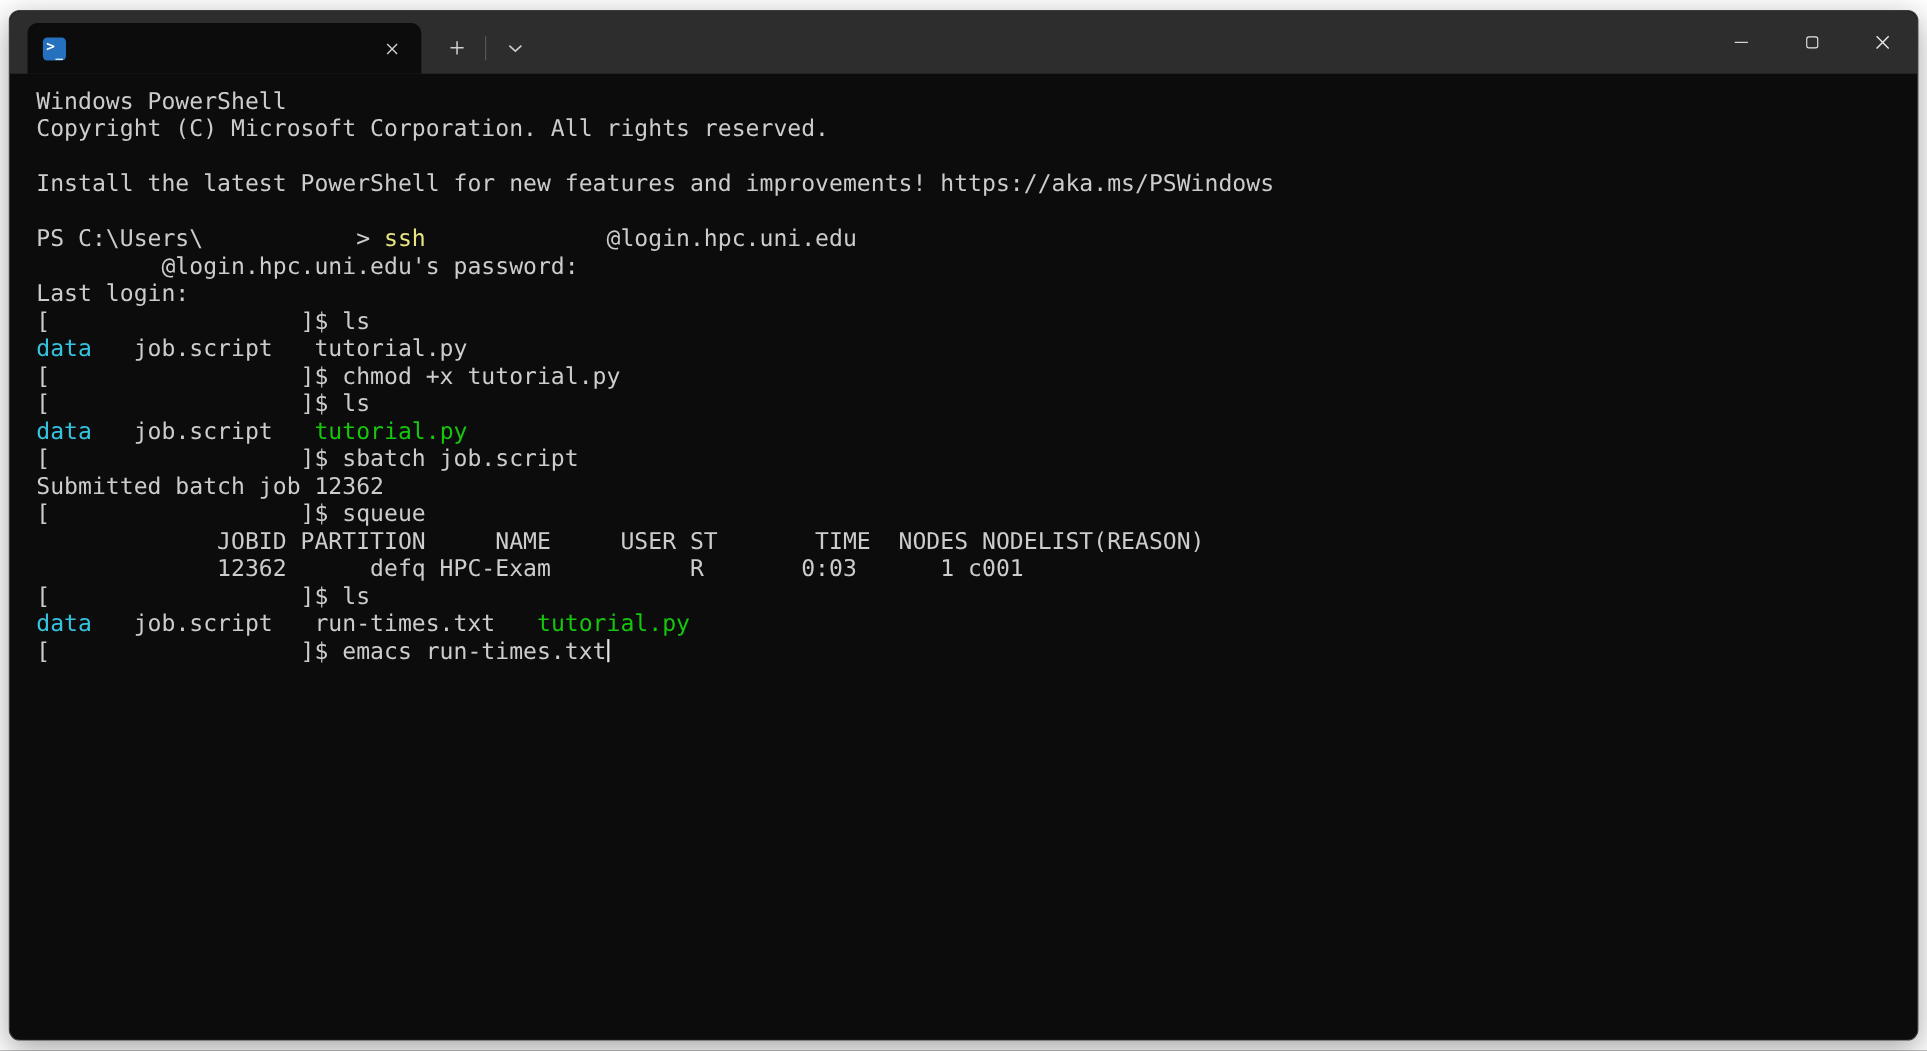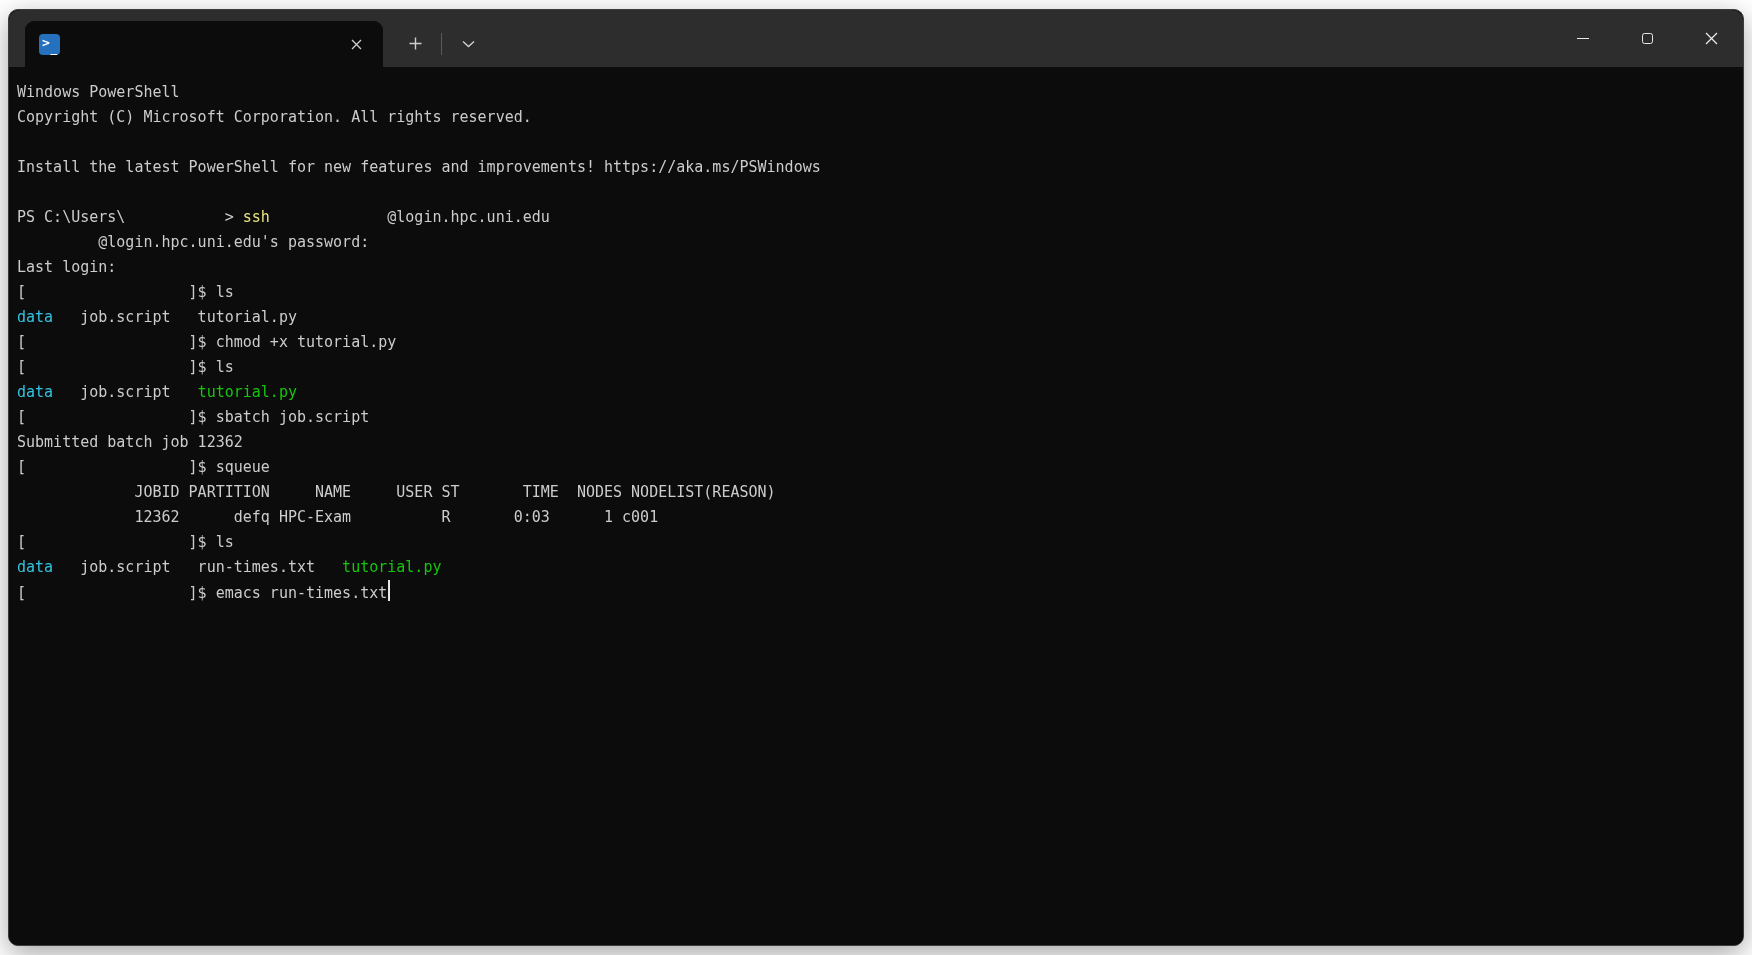--- a/index.html
+++ b/index.html
@@ -53,22 +53,22 @@
   .drag-region { flex:1 1 auto; height:100%; }
   .caption { display:flex; align-self:flex-start; height:100%; }
   .cap-btn {
     width:64px; height:100%; display:flex; align-items:center; justify-content:center;
   }
   .min-glyph { width:12px; height:0; border-top:1.4px solid #e8e8e8; display:block; }
   .max-glyph { width:11px; height:11px; border:1.4px solid #e8e8e8; border-radius:2.5px; display:block; }
 
   
   .screen {
-    height:880px; background:#0c0c0c; padding:13px 8px; cursor:text;
-    font-family:"DejaVu Sans Mono", monospace; font-size:15px; line-height:25px;
+    height:880px; background:#0c0c0c; padding:13px 24px; cursor:text;
+    font-family:"DejaVu Sans Mono", monospace; font-size:21px; line-height:25px;
     color:#cccccc; white-space:pre; overflow:hidden;
   }
   .tline { height:25px; }
   .cursor {
     display:inline-block; width:2px; height:21px; background:#e6e6e6;
     vertical-align:-3px; margin-left:1px;
   }
   svg { display:block; }
 </style>
 </head>

